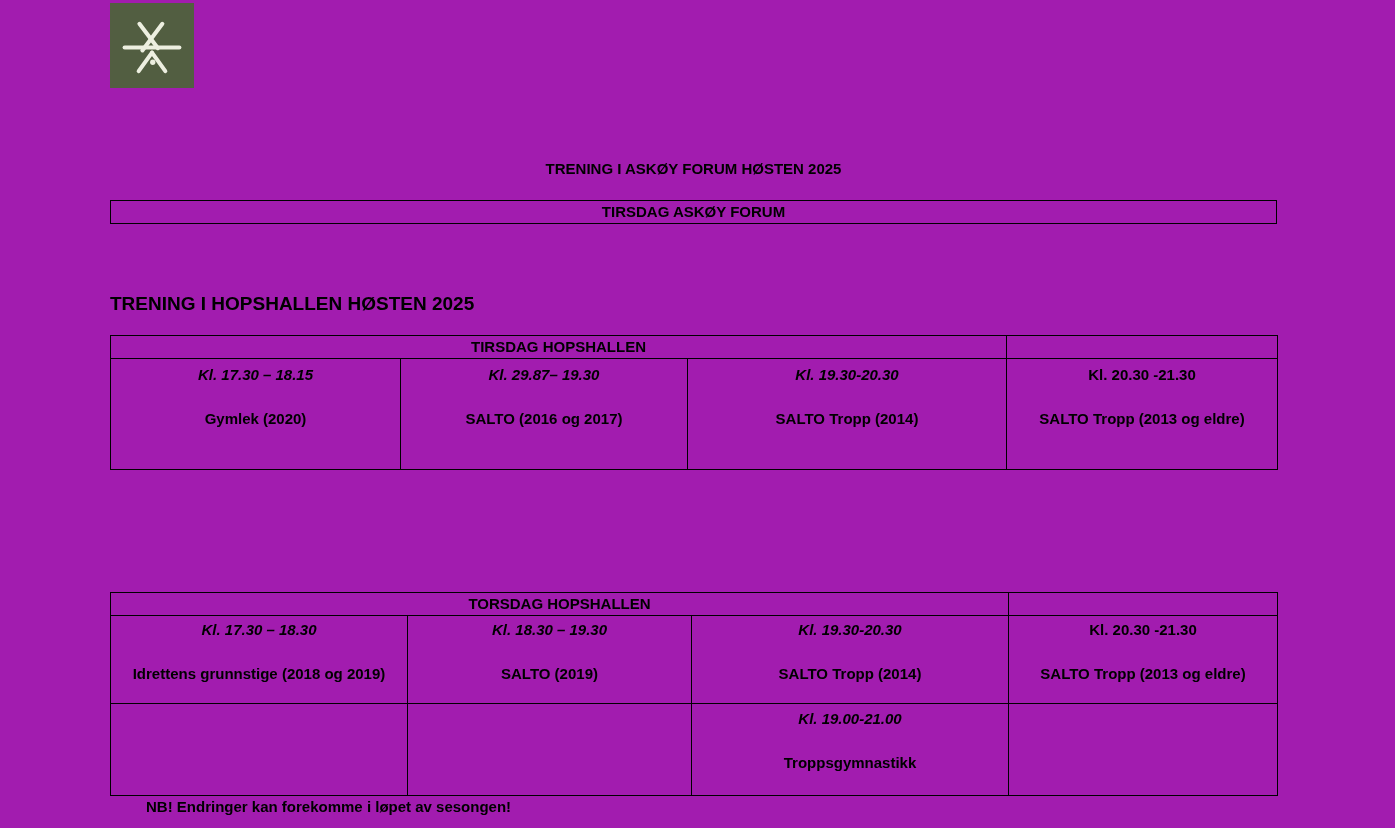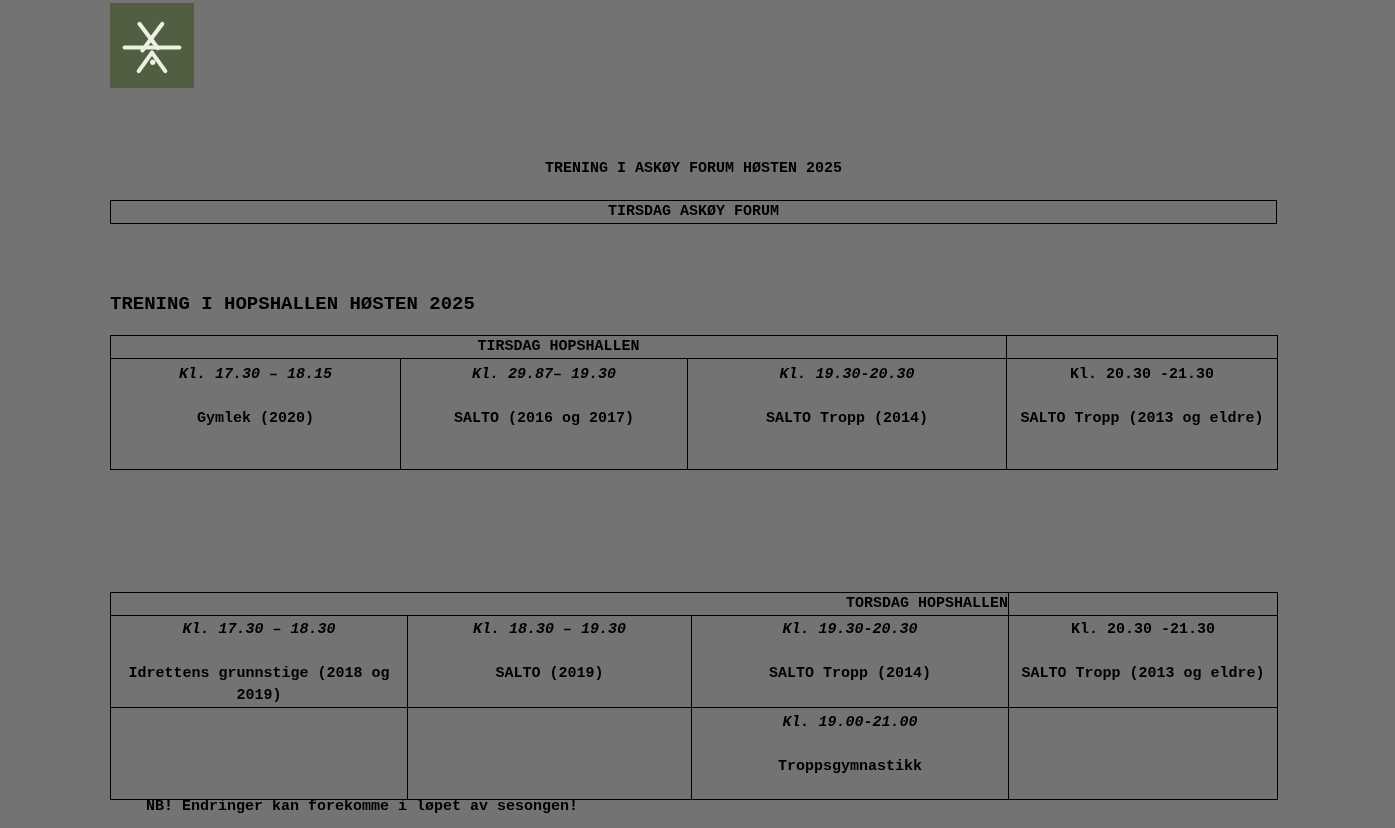--- a/index.html
+++ b/index.html
@@ -1,22 +1,22 @@
 <!DOCTYPE html>
 <html><head>
 <meta charset="utf-8">
 <style>
   * { margin:0; padding:0; box-sizing:border-box; }
   html,body { background:#ffffff; }
   .page {
     position:relative;
     width:1395px;
     height:828px;
-    background:#737373;
-    font-family:Liberation Mono, monospace;
+    background:#a21caf;
+    font-family:Liberation Sans, sans-serif;
     font-weight:bold;
     color:#000000;
     overflow:hidden;
   }
 
   
   .logo {
     position:absolute;
     left:110px; top:3px;
     width:84px; height:85px;
@@ -61,21 +61,21 @@
   .tbl-forum { top:200px; }
   .tbl-forum th { height:23px; }
   .tbl-forum td.body-cell { height:66px; padding-top:3px; }
 
   .tbl-tirsdag { top:335px; }
   .tbl-tirsdag th { height:22px; }
   .tbl-tirsdag tr.row-main td { height:111px; padding-top:5px; }
   .tbl-tirsdag tr.row-extra td { height:76px; padding-top:4px; }
 
   .tbl-torsdag { top:592px; }
-  .tbl-torsdag th { height:22px;text-align:right; }
+  .tbl-torsdag th { height:22px; }
   .tbl-torsdag tr.row-main td { height:88px; padding-top:3px; }
   .tbl-torsdag tr.row-extra td { height:92px; padding-top:4px; }
 
   .time-italic { font-style:italic; }
   .gap { height:22px; }
 </style>
 </head>
 <body>
 
 <div class="page">

